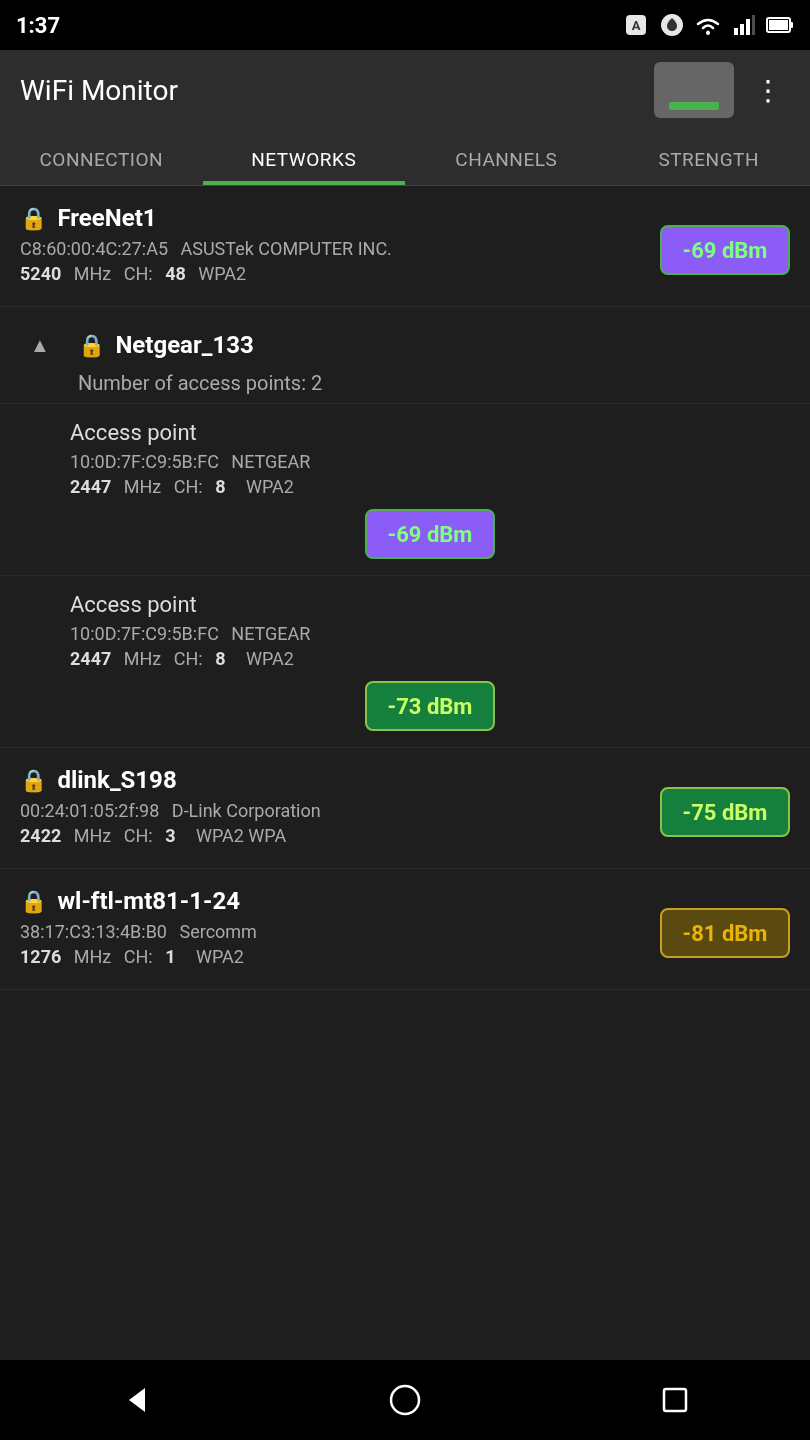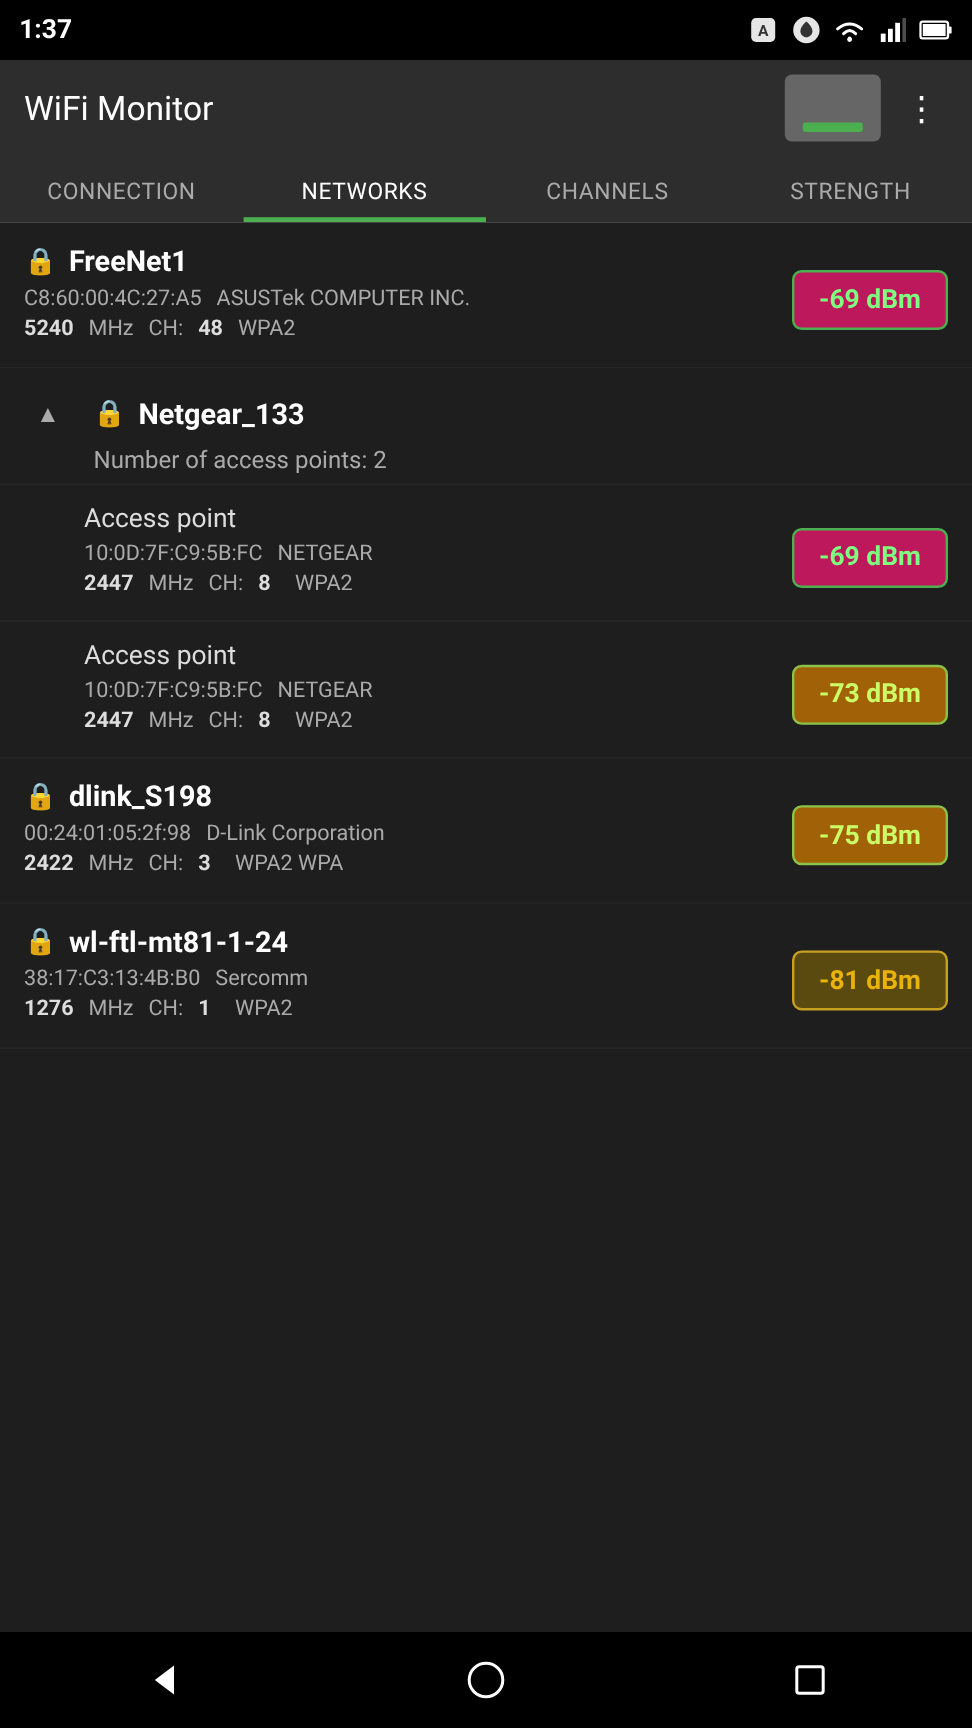--- a/index.html
+++ b/index.html
@@ -162,26 +162,26 @@
       display: flex;
       align-items: center;
       justify-content: center;
       font-size: 22px;
       font-weight: bold;
       border: 2px solid;
       margin-top: 8px;
       align-self: center;
     }
     .signal-green {
-      background: #be185d;
+      background: #8b5cf6;
       border-color: #4caf50;
       color: #7fff7f;
     }
     .signal-yellow-green {
-      background: #a16207;
+      background: #15803d;
       border-color: #8bc34a;
       color: #ccff66;
     }
     .signal-yellow {
       background: #5a4a10;
       border-color: #c8a020;
       color: #eab308;
     }
 
     
@@ -224,20 +224,21 @@
       margin-top: 6px;
       padding-left: 58px;
     }
 
     .access-point-item {
       padding: 16px 20px 16px 70px;
       border-bottom: 1px solid #2a2a2a;
       display: flex;
       align-items: flex-start;
       justify-content: space-between;
+      flex-direction: column;
     }
     .access-point-name {
       font-size: 22px;
       color: #ddd;
       margin-bottom: 6px;
     }
 
     
     .bottom-nav {
       background: #000;

